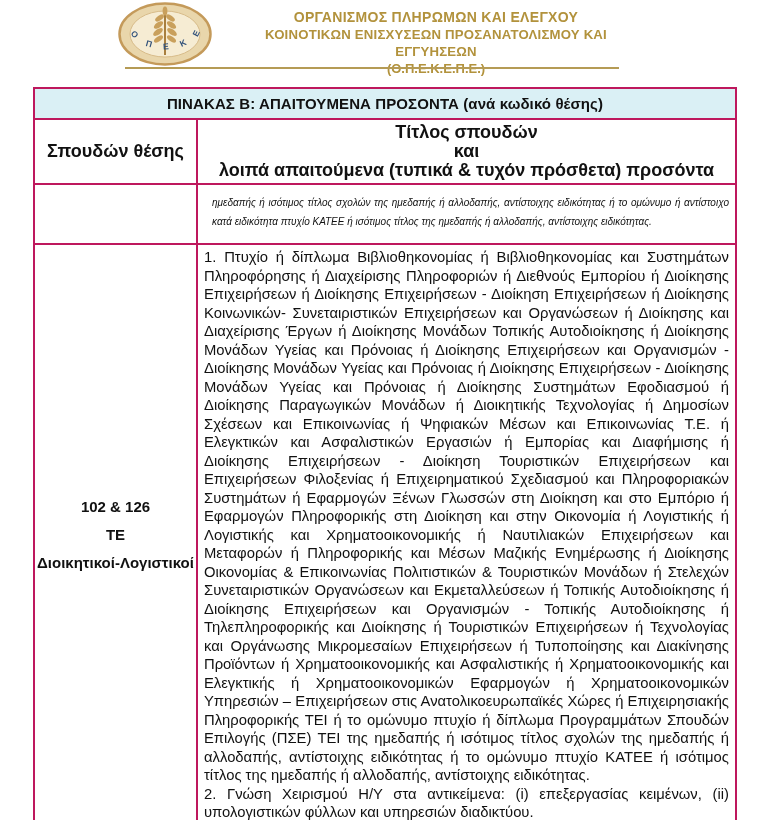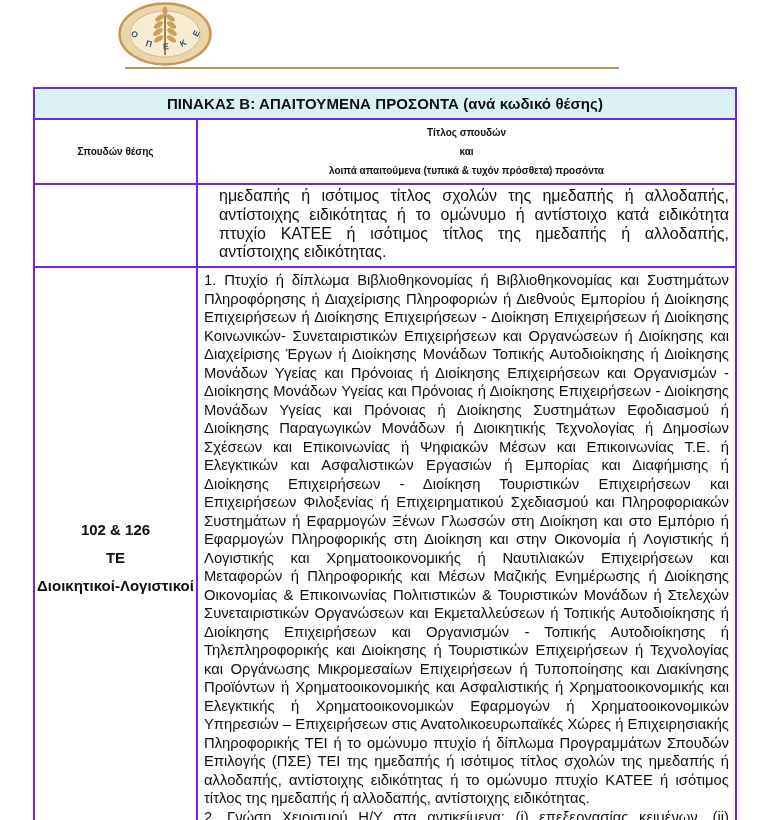--- a/index.html
+++ b/index.html
@@ -16,33 +16,33 @@
   }
   .org-line1{font-size:14px;letter-spacing:.3px;}
   .org-line2{font-size:13.2px;letter-spacing:.2px;}
   .org-line3{font-size:13px;}
   .gold-rule{position:absolute;left:125px;top:67px;width:494px;height:2px;background:#b59b55;}
   
   table.main{
     position:absolute;left:33px;top:87px;width:704px;
     border-collapse:collapse;table-layout:fixed;
   }
-  table.main td{border:2px solid #6d28d9;vertical-align:middle;}
+  table.main td{border:2px solid #be185d;vertical-align:middle;}
   .col-code{width:163px;}
   .title-cell{
     background:#daf0f5;text-align:center;font-weight:bold;font-size:15px;
     height:27px;letter-spacing:.1px;
   }
   .head-cell{
-    text-align:center;font-weight:bold;font-size:10px;line-height:19px;
+    text-align:center;font-weight:bold;font-size:18px;line-height:19px;
     height:59px;padding:2px 4px;
   }
   .cont-cell{
-    font-size:16px;line-height:18.8px;text-align:justify;
-    padding:2px 6px 4px 21px;height:52px;vertical-align:top;
+    font-size:10px;line-height:18.8px;text-align:justify;
+    padding:2px 6px 4px 14px;height:52px;vertical-align:top;font-style:italic;
   }
   .code-cell{
     text-align:center;font-weight:bold;font-size:15px;line-height:28px;
     vertical-align:middle;
   }
   .req-cell{
     font-size:14.8px;line-height:18.5px;text-align:justify;
     padding:3px 6px 4px 6px;vertical-align:top;
   }
   .req-cell p{margin:0;}
@@ -66,20 +66,25 @@
       <ellipse cx="40.5" cy="37" rx="5.2" ry="2.5" fill="#c9a05c" transform="rotate(-35 40.5 37)"></ellipse>
       <ellipse cx="53.5" cy="37" rx="5.2" ry="2.5" fill="#c9a05c" transform="rotate(35 53.5 37)"></ellipse>
       <ellipse cx="47" cy="9" rx="2.4" ry="4.6" fill="#c9a05c"></ellipse>
     </g>
     <path id="sealArc" d="M 11,28 A 37,25 0 0 0 83,28" fill="none"></path>
     <text font-size="8.5" font-weight="bold" fill="#31517a" letter-spacing="5" font-family="Liberation Sans, DejaVu Sans, sans-serif">
       <textPath href="#sealArc" startOffset="4">Ο Π Ε Κ Ε Π Ε</textPath>
     </text>
   </svg>
 
+  <div class="org-block">
+    <div class="org-line1">ΟΡΓΑΝΙΣΜΟΣ ΠΛΗΡΩΜΩΝ ΚΑΙ ΕΛΕΓΧΟΥ</div>
+    <div class="org-line2">ΚΟΙΝΟΤΙΚΩΝ ΕΝΙΣΧΥΣΕΩΝ ΠΡΟΣΑΝΑΤΟΛΙΣΜΟΥ ΚΑΙ ΕΓΓΥΗΣΕΩΝ</div>
+    <div class="org-line3">(Ο.Π.Ε.Κ.Ε.Π.Ε.)</div>
+  </div>
 
   <div class="gold-rule"></div>
 </div>
 
 <table class="main">
   <colgroup>
     <col class="col-code">
       <col>
   </colgroup>
   <tbody>

